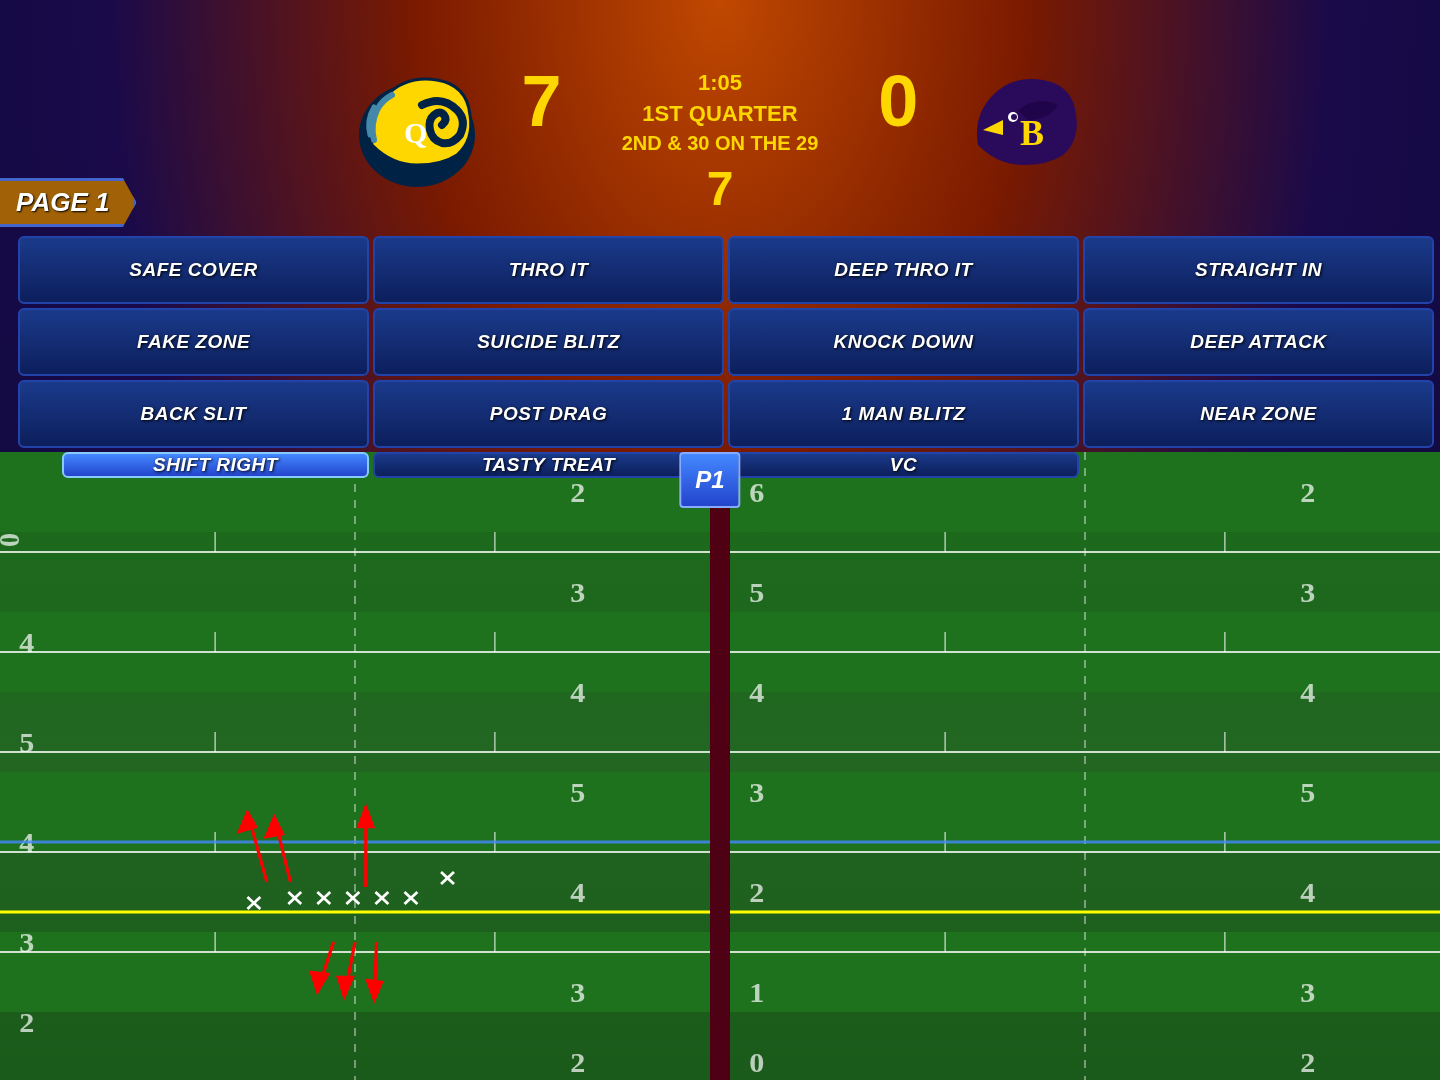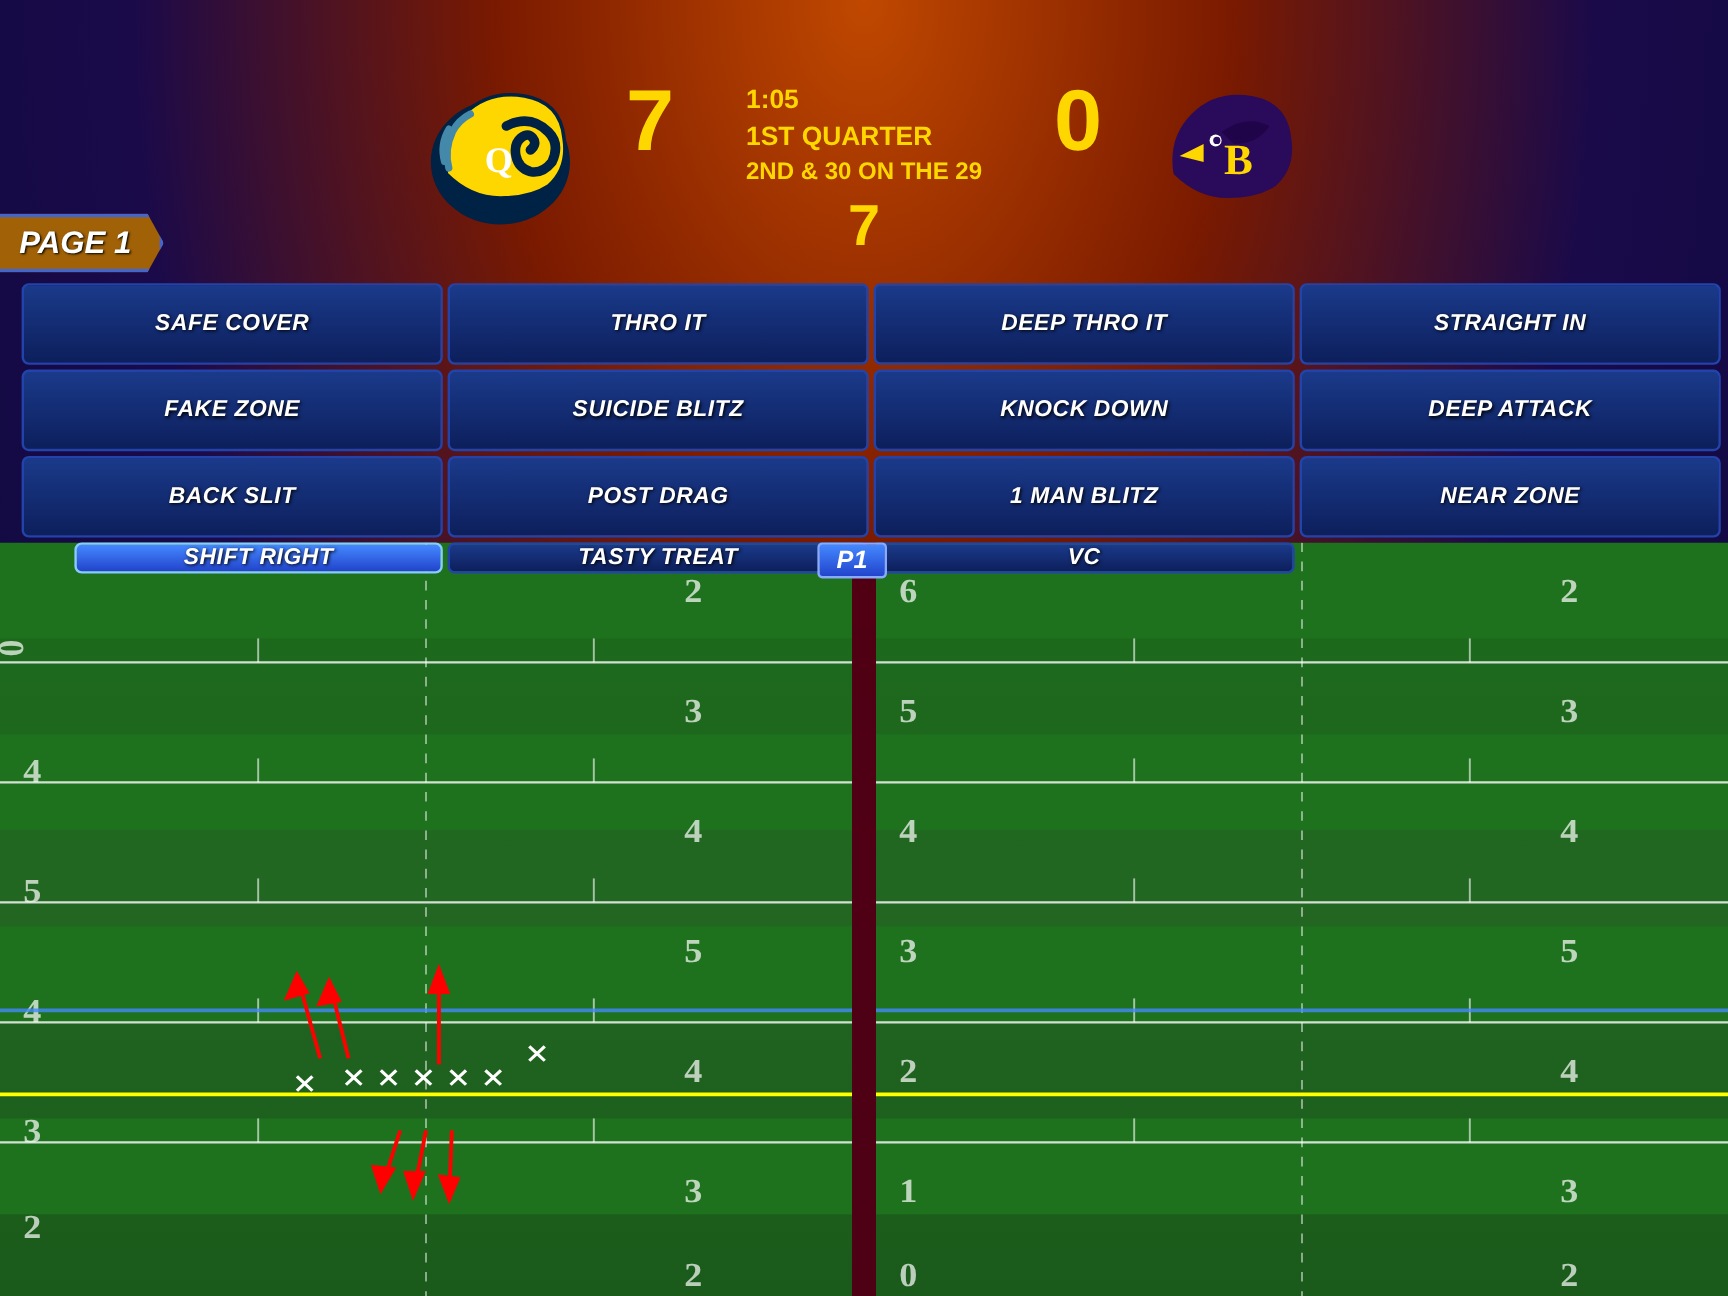--- a/index.html
+++ b/index.html
@@ -57,21 +57,21 @@
       font-size: 72px;
       font-weight: 900;
       line-height: 1;
     }
 
     .time-info {
       font-size: 22px;
       font-weight: 700;
       color: #ffd700;
       line-height: 1.4;
-      text-align: left;
+      text-align: center;
       margin-top: 24px;
     }
 
     .down-info {
       font-size: 20px;
       color: #ffd700;
       font-weight: 700;
     }
 
     .timeout-num {
@@ -178,24 +178,24 @@
       transform: translateX(-50%);
       z-index: 30;
       margin-left: -10px;
     }
 
     .p1-badge-inner {
       background: linear-gradient(180deg, #4488ff, #2244cc);
       border: 2px solid #88aaff;
       border-radius: 4px;
       color: white;
-      font-size: 21px;
+      font-size: 24px;
       font-weight: 900;
       font-style: italic;
-      padding: 1px 14px;
+      padding: 12px 14px;
     }
   </style>
 </head>
 <body>
 
 <div class="bg"></div>
 
 <div class="header">
   <div class="score-area">
 

